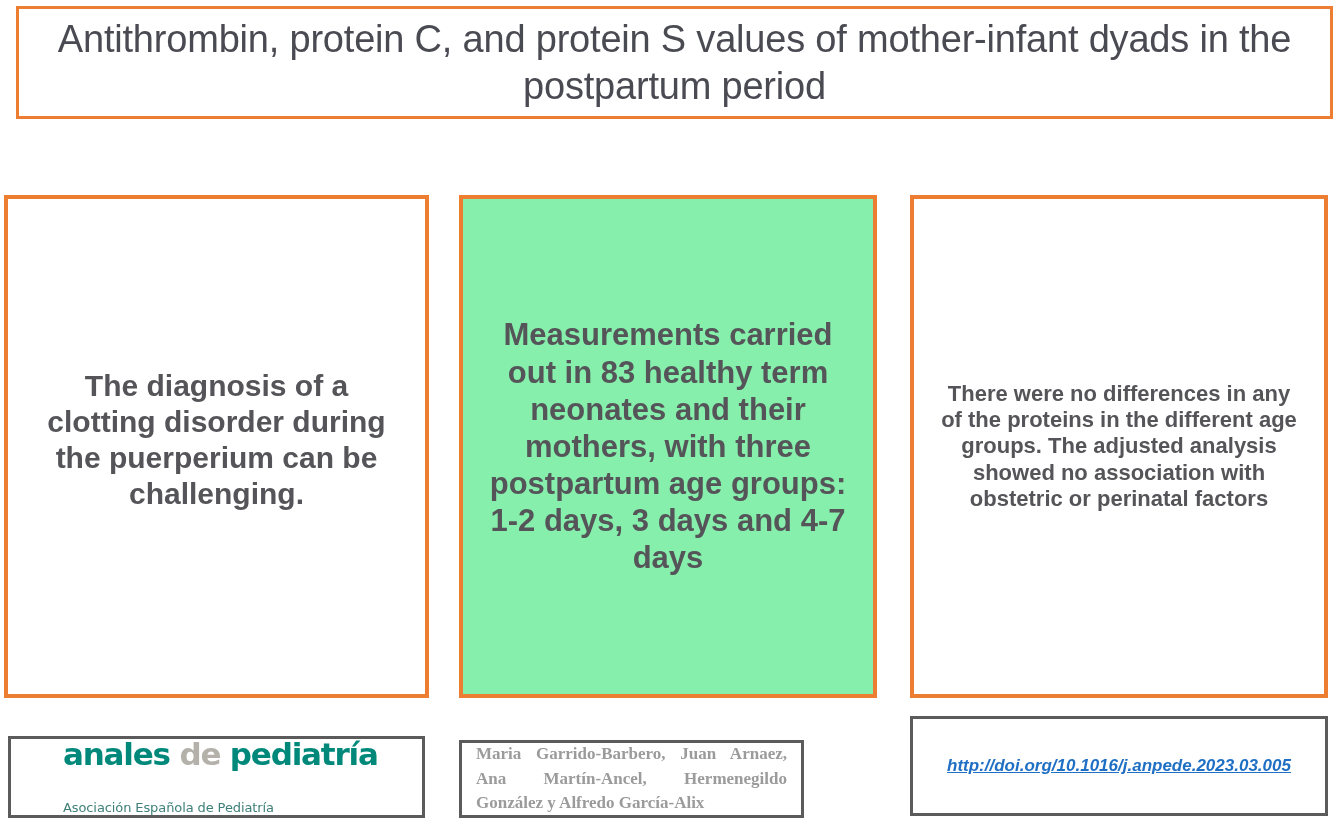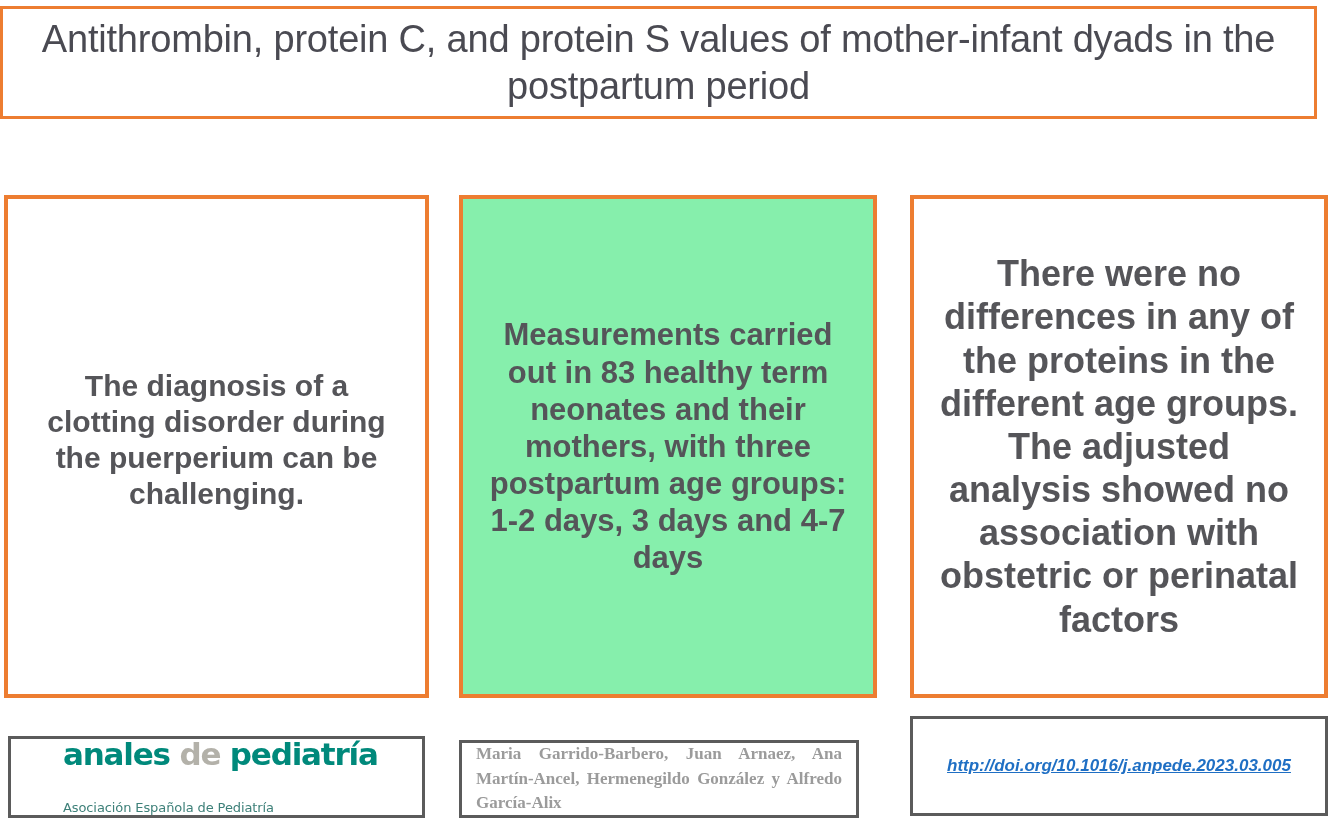--- a/index.html
+++ b/index.html
@@ -18,21 +18,21 @@
   #abstract-root {
     position: relative;
     width: 1333px;
     height: 826px;
     background: #ffffff;
   }
 
   
   .title-box {
     position: absolute;
-    left: 0;
+    left: 16px;
     top: 6px;
     width: 1317px;
     height: 113px;
     border: 3px solid #ED7D31;
     background: #ffffff;
     box-sizing: border-box;
     display: flex;
     align-items: center;
     justify-content: center;
   }
@@ -71,21 +71,21 @@
     font-family: "Liberation Sans", sans-serif;
     font-weight: bold;
     color: #555559;
     text-align: center;
     line-height: 1.20;
     margin: 0;
   }
   .panel-left .panel-para   { font-size: 30px; }
   .panel-left .panel-para.p1 { margin-bottom: 14px; }
   .panel-middle .panel-para { font-size: 31px; }
-  .panel-right .panel-para  { font-size: 36px; }
+  .panel-right .panel-para  { font-size: 22px; }
 
   
   .logo-box {
     position: absolute;
     left: 8px;
     top: 736px;
     width: 417px;
     height: 82px;
     border: 3px solid #5B5B5B;
     background: #ffffff;
@@ -111,21 +111,21 @@
     color: #3E8079;
     margin-top: 5px;
     letter-spacing: -0.1px;
     white-space: nowrap;
   }
 
   .authors-box {
     position: absolute;
     left: 459px;
     top: 740px;
-    width: 400px;
+    width: 345px;
     height: 78px;
     border: 3px solid #5B5B5B;
     background: #ffffff;
     box-sizing: border-box;
     display: flex;
     align-items: center;
     padding: 0 14px;
   }
   .authors-text {
     font-family: "Liberation Serif", serif;

